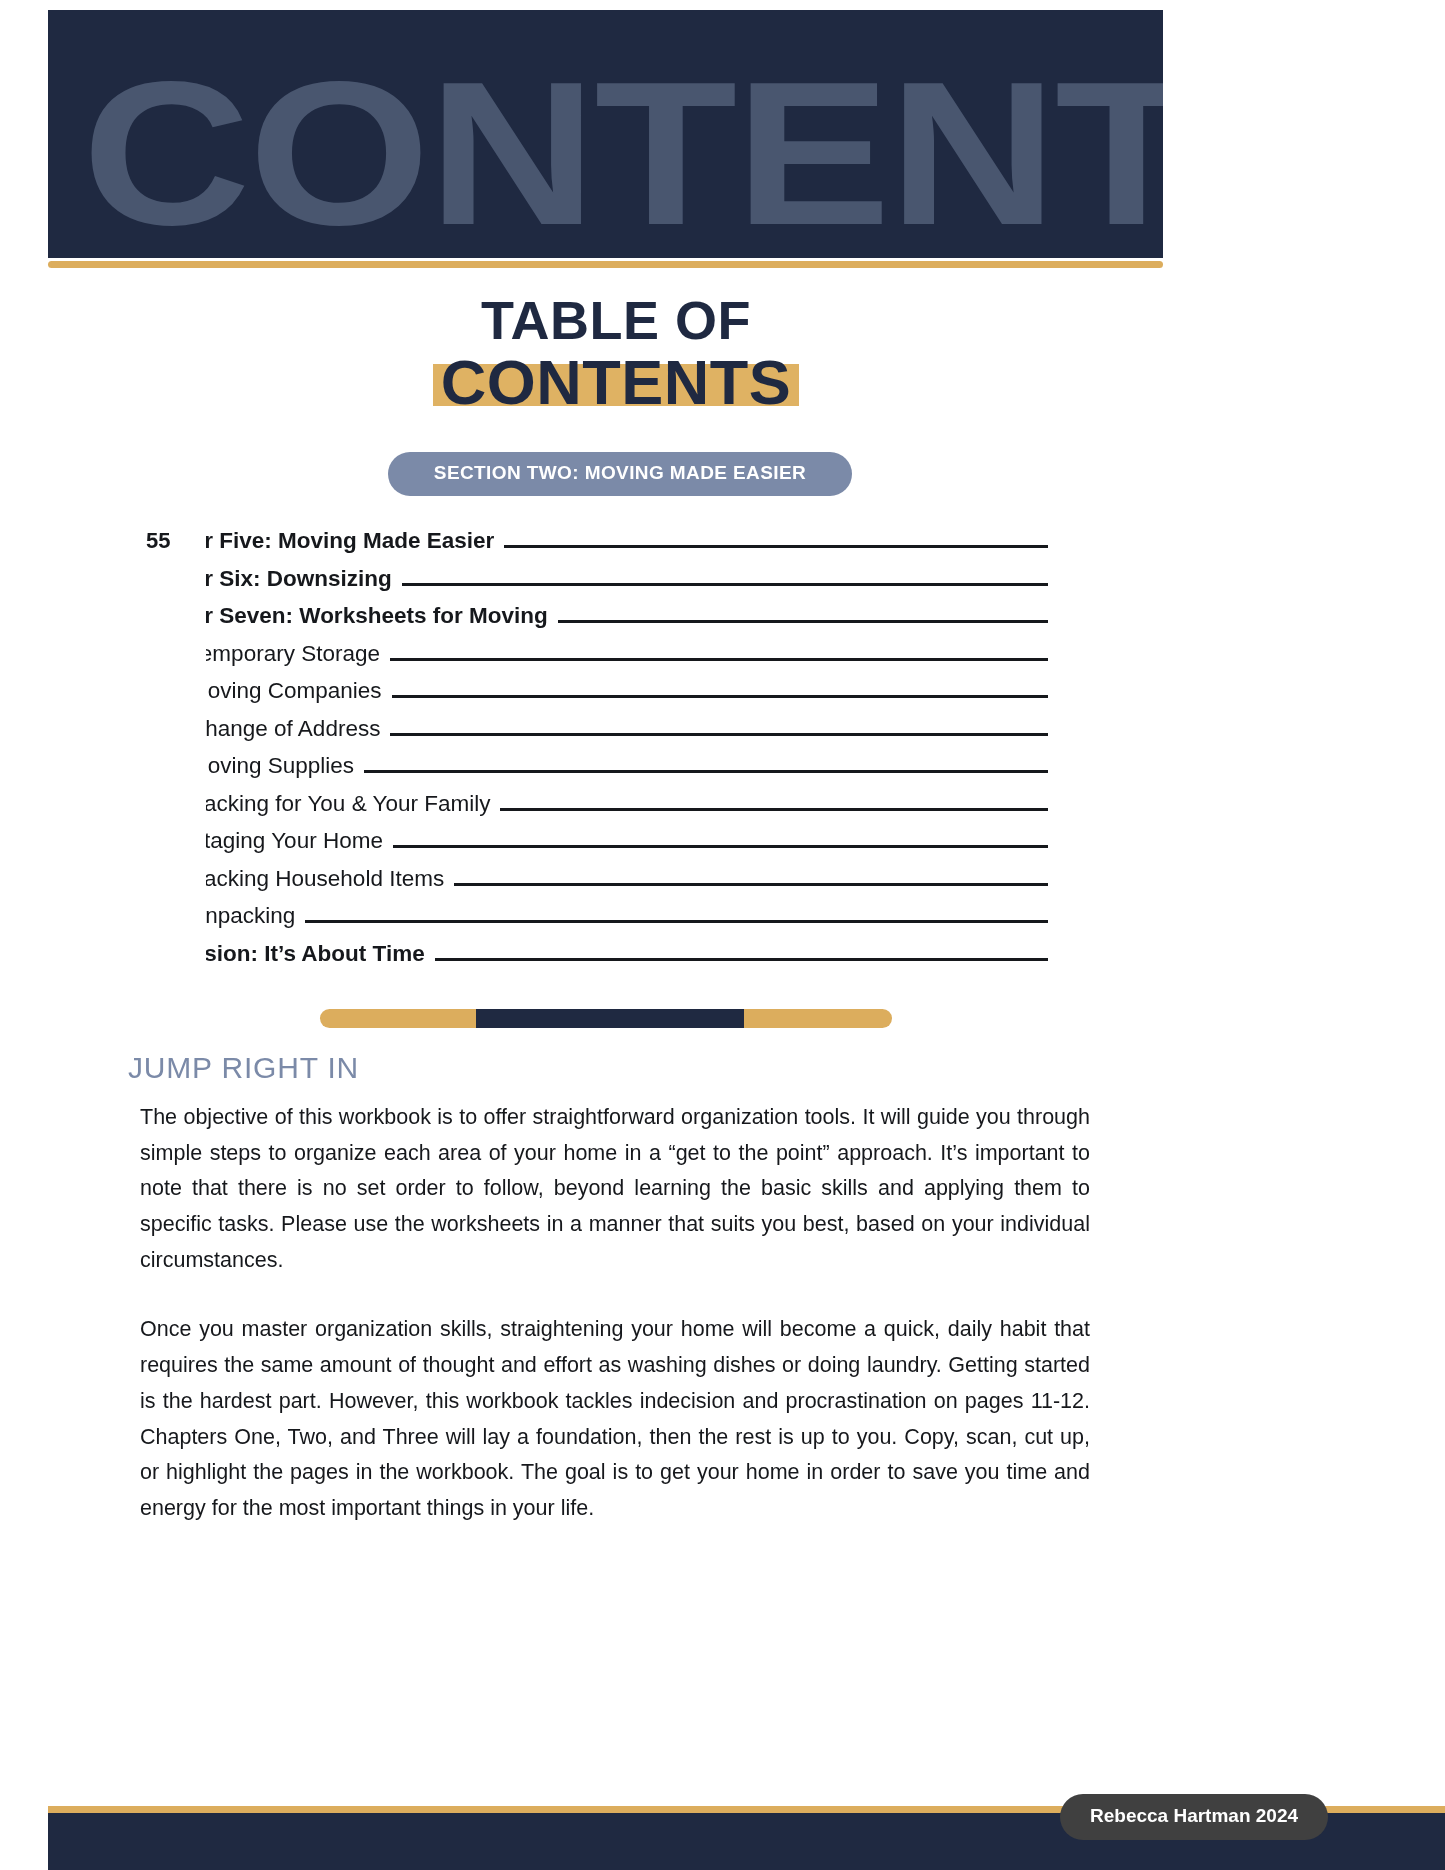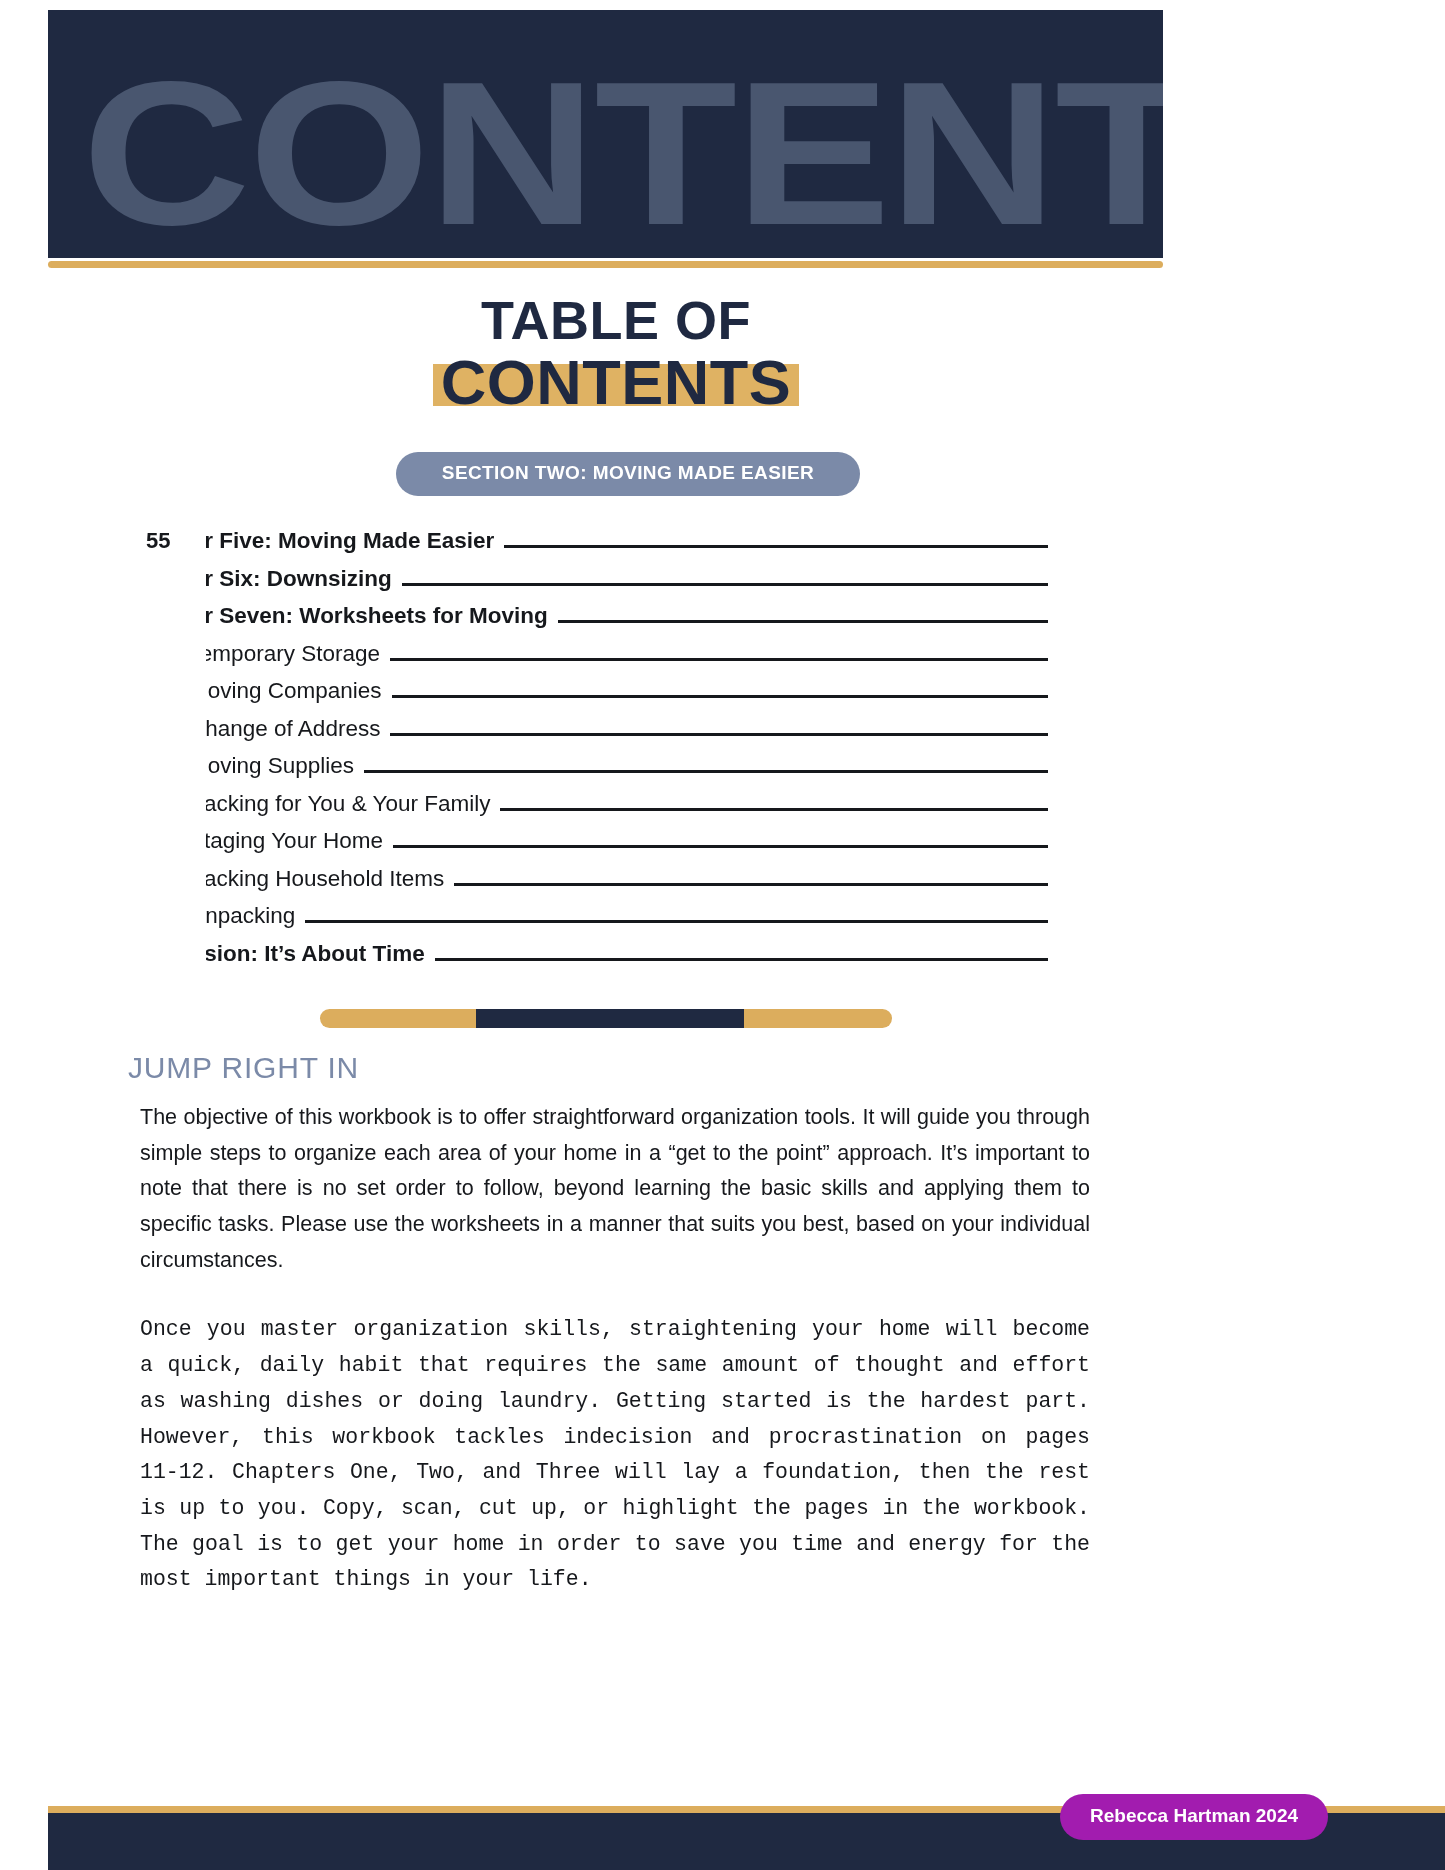--- a/index.html
+++ b/index.html
@@ -97,21 +97,21 @@
     font-size: 63px;
     font-weight: 700;
     letter-spacing: 0.5px;
     line-height: 1.02;
     color: #1f2941;
   }
 
   
   .section-badge-row {
     position: absolute;
-    left: 12px;
+    left: 4px;
     top: 452px;
     width: 1232px;
     text-align: center;
   }
   .section-badge {
     display: inline-block;
     background: #7b8aa8;
     color: #ffffff;
     border-radius: 22px;
     padding: 10px 46px 12px;
@@ -201,21 +201,20 @@
   }
   .body-copy p {
     margin: 0 0 34px 12px;
     font-size: 21.5px;
     line-height: 1.66;
     text-align: justify;
     color: #16181c;
   }
   .body-copy p:last-child {
     margin-bottom: 0;
-    font-family: Liberation Mono, monospace;
   }
 
   
   .footer-rule {
     position: absolute;
     left: 48px;
     top: 1806px;
     width: 1397px;
     height: 7px;
     background: #dcad5d;
@@ -225,21 +224,21 @@
     left: 48px;
     top: 1813px;
     width: 1397px;
     height: 57px;
     background: #1f2941;
   }
   .footer-badge {
     position: absolute;
     left: 1060px;
     top: 1794px;
-    background: #a21caf;
+    background: #404040;
     color: #ffffff;
     border-radius: 26px;
     padding: 11px 30px 13px;
     font-size: 19px;
     font-weight: 700;
     white-space: nowrap;
   }
 </style>
 </head>
 <body>

